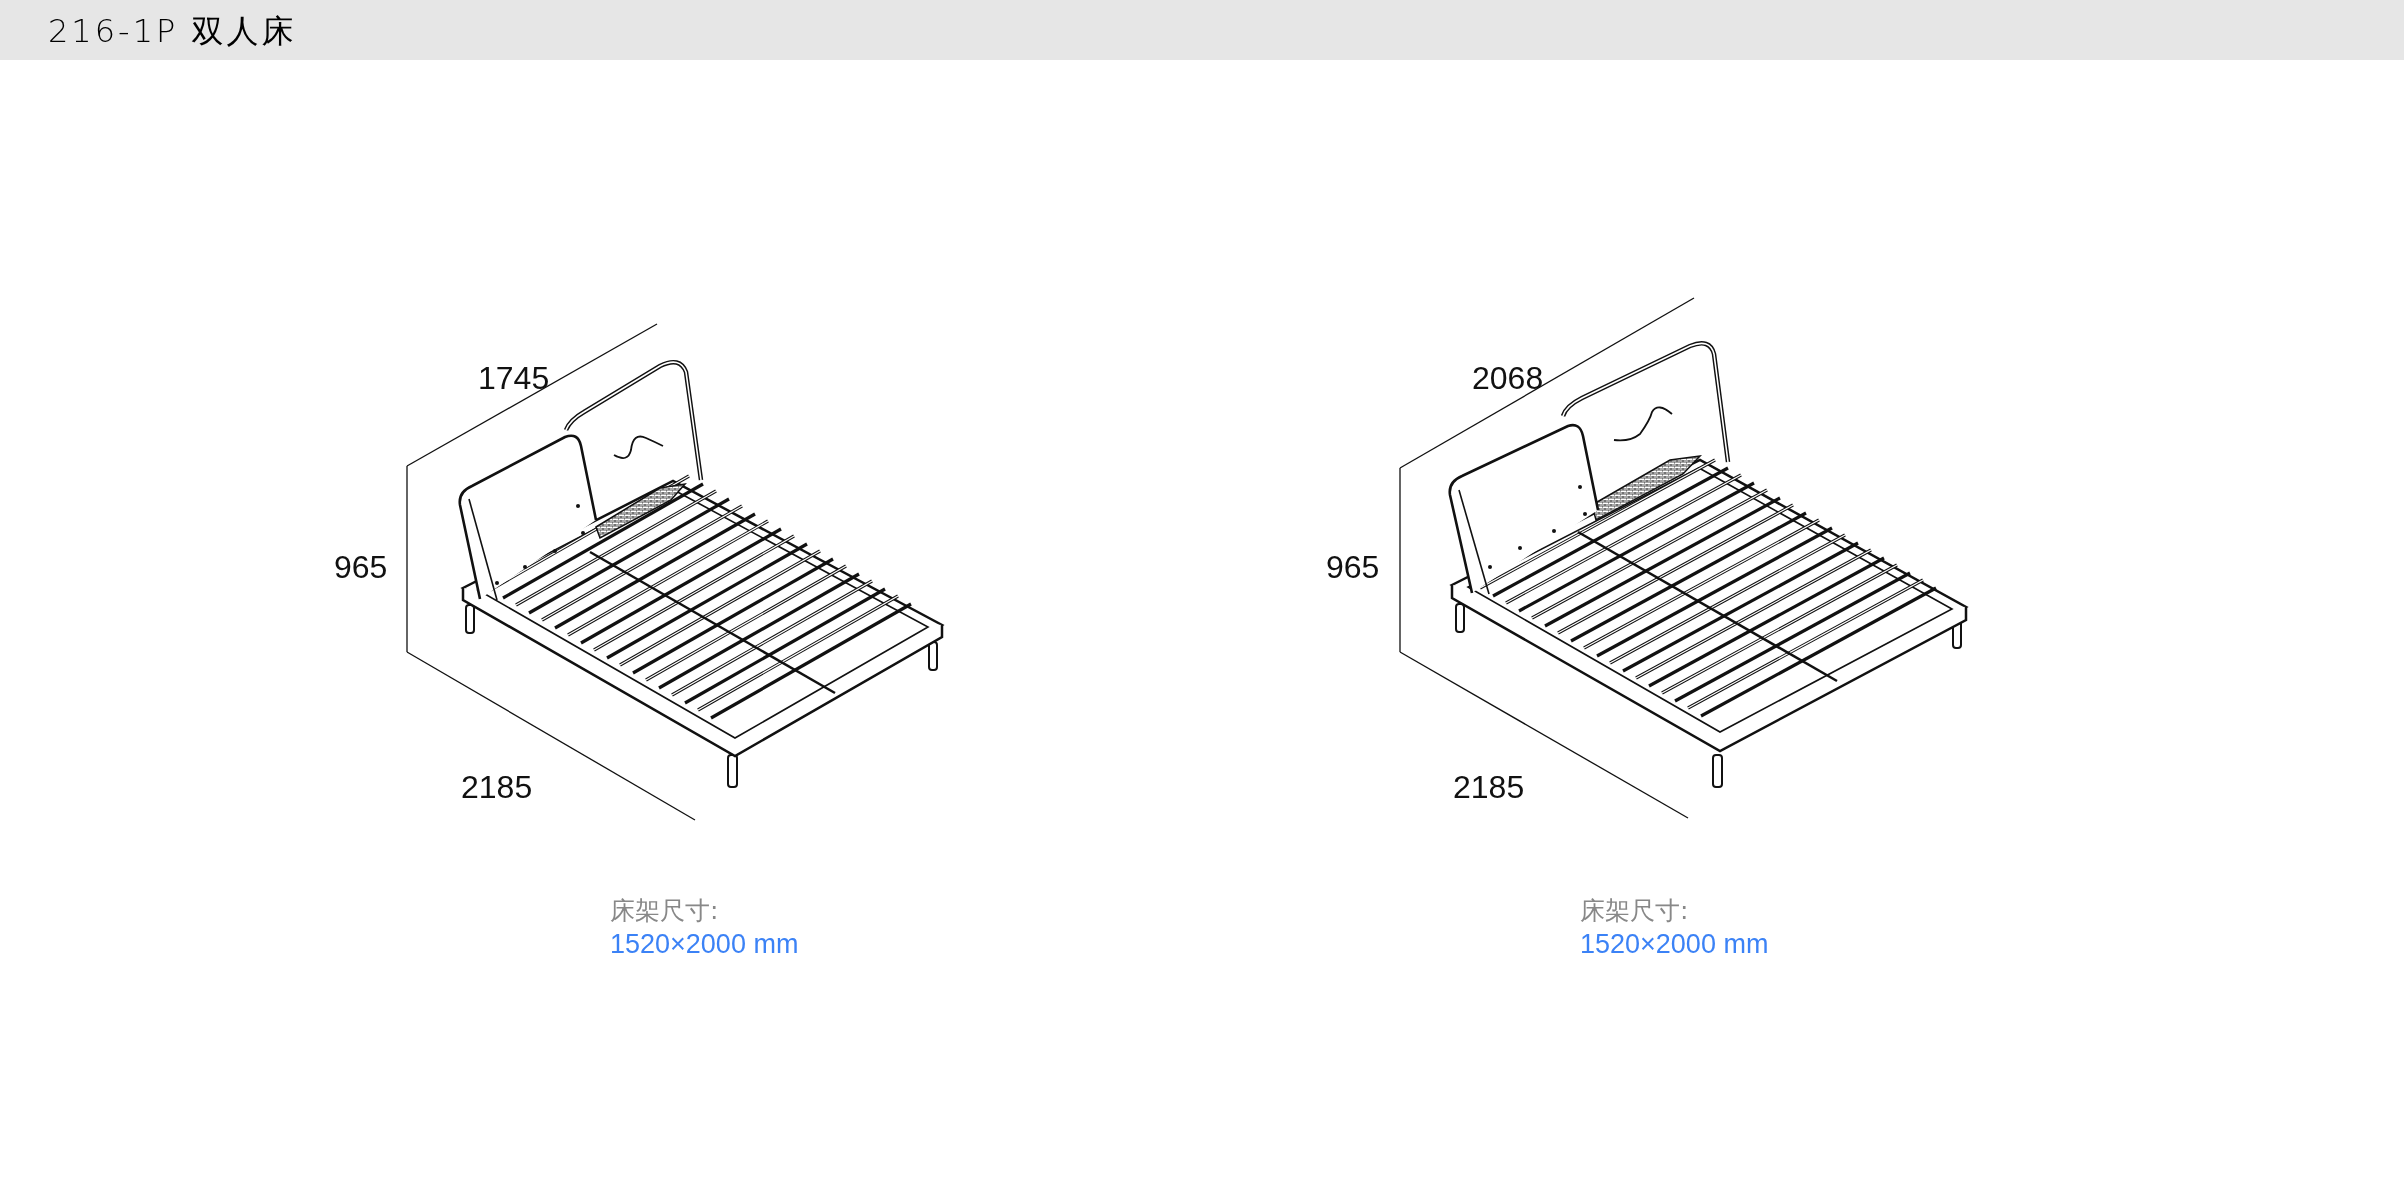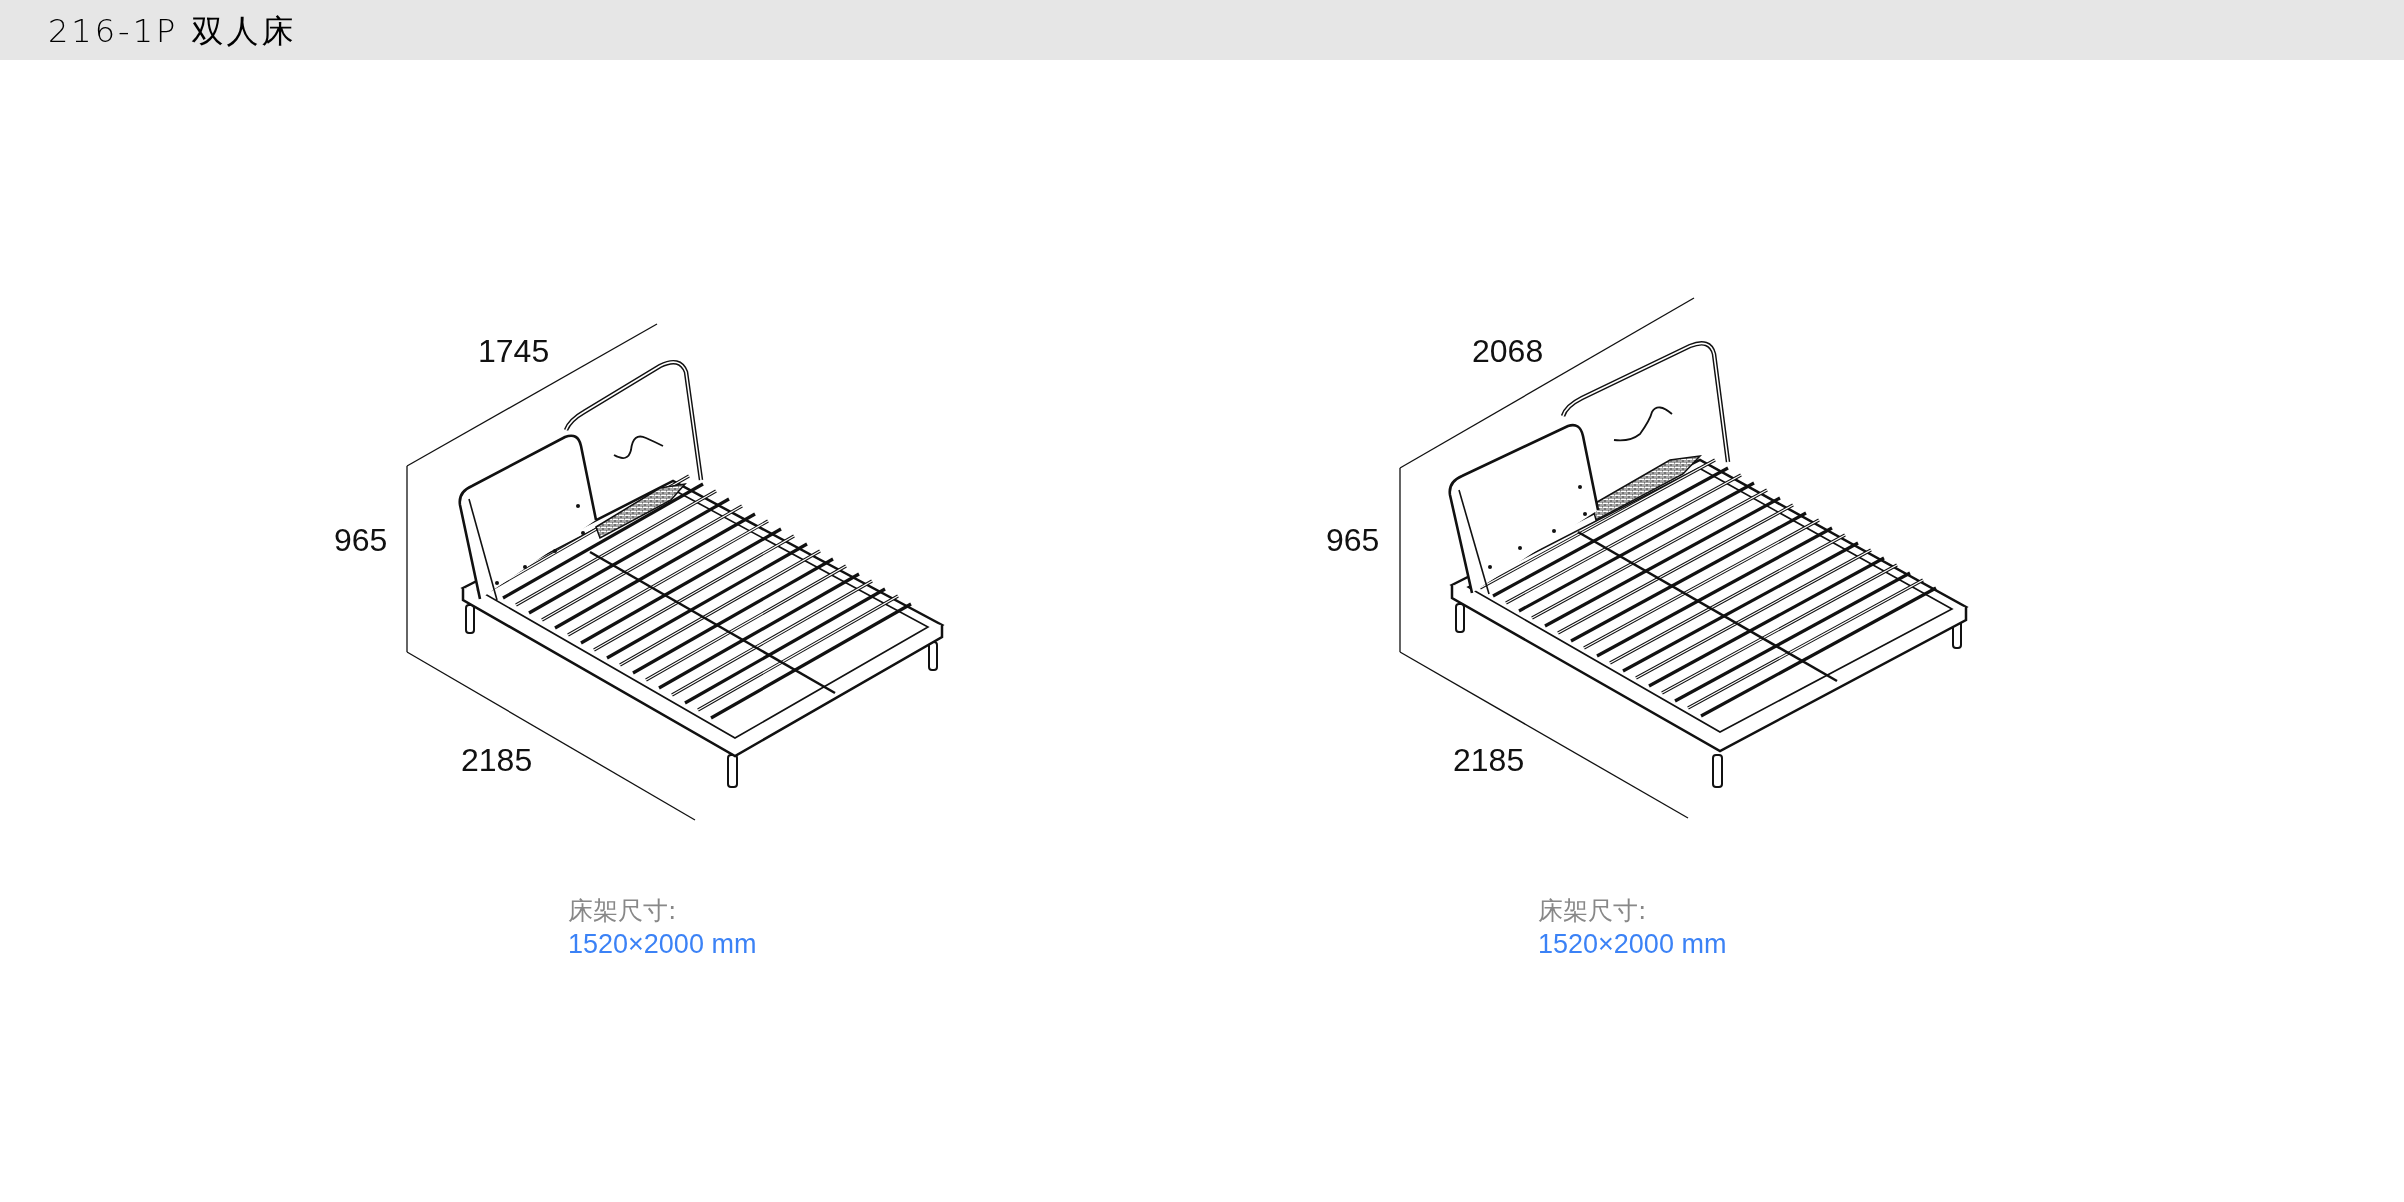--- a/index.html
+++ b/index.html
@@ -7,22 +7,22 @@
     width: 2404px; height: 1202px; background: #ffffff; position: relative; overflow: hidden;
     font-family: "Liberation Sans", "DejaVu Sans", sans-serif;
   }
   .header {
     position: absolute; left: 0; top: 0; width: 2404px; height: 60px; background: #e6e6e6;
   }
   .header-title {
     position: absolute; left: 48px; top: 10px; font-size: 32px; color: #000000; letter-spacing: 3px;
     font-family: "DejaVu Sans", sans-serif; font-weight: 300;
   }
-  .dim-label { position: absolute; font-size: 32px; color: #111; font-family: "Liberation Sans", sans-serif; }
-  .caption { position: absolute; }
+  .dim-label { position: absolute; font-size: 32px; color: #111; font-family: "Liberation Sans", sans-serif; margin-top: 27px; }
+  .caption { position: absolute; margin-left: 42px; }
   .caption-label { font-size: 25px; color: #888; font-family: "DejaVu Sans", sans-serif; line-height: 32px; }
   .caption-value { font-size: 27px; color: #3b82f6; font-family: "Liberation Sans", sans-serif; line-height: 34px; }
   svg { position: absolute; left: 0; top: 0; }
 </style>
 </head>
 <body>
 
 <div class="header">
   <div class="header-title">216-1P 双人床</div>
 </div>

